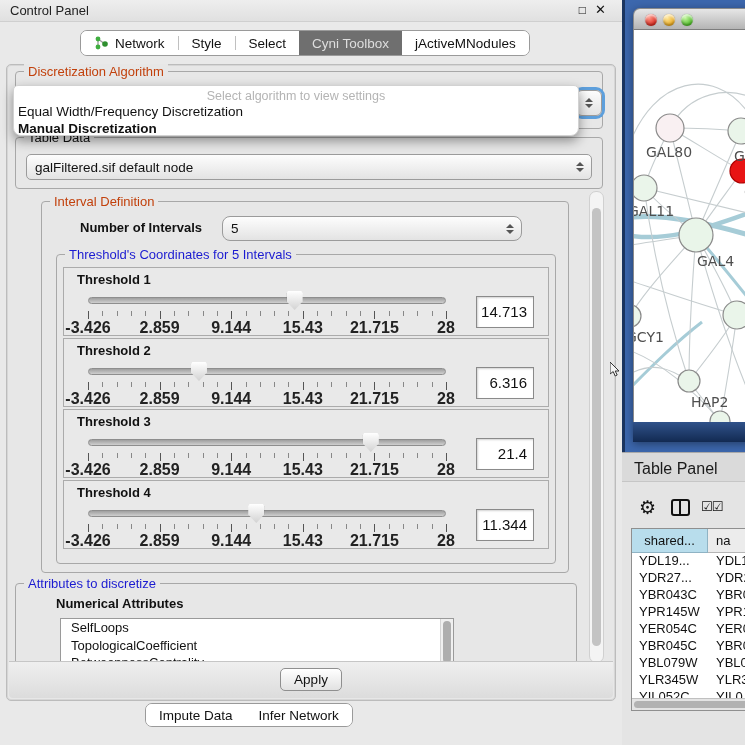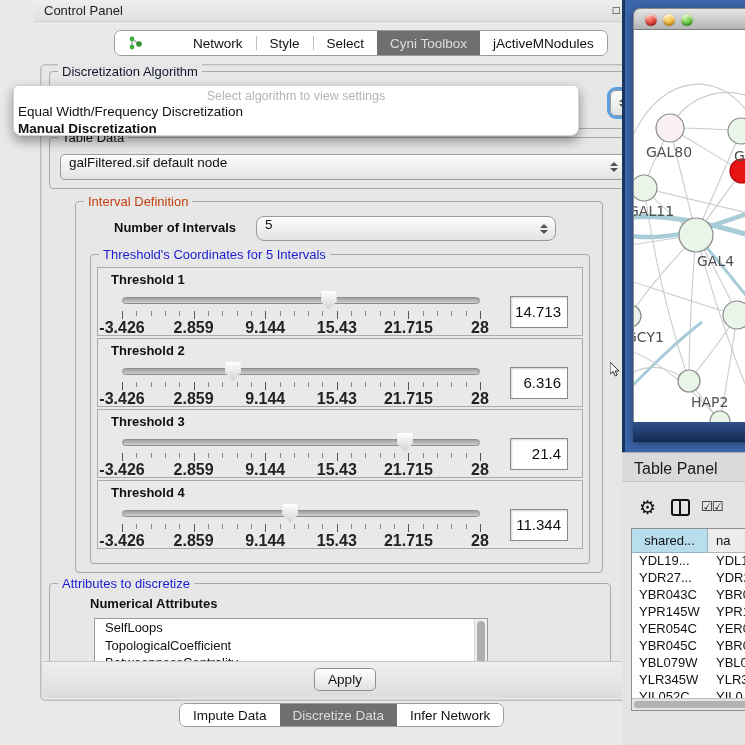--- a/index.html
+++ b/index.html
@@ -1,59 +1,59 @@
 <!DOCTYPE html>
 <html><head>
 <meta charset="utf-8">
 <style>
   * { margin:0; padding:0; box-sizing:border-box; }
   html,body { width:745px; height:745px; overflow:hidden;
     font-family:"Liberation Sans","DejaVu Sans",sans-serif; background:#e9e9e9; }
   .root { position:relative; width:745px; height:745px; }
 
   
-  .control-panel { position:absolute; left:0; top:0; width:622px; height:745px; background:#e9e9e9;margin-left:34px; }
+  .control-panel { position:absolute; left:0; top:0; width:622px; height:745px; background:#e9e9e9; }
   .cp-titlebar { position:absolute; left:0; top:0; width:100%; height:22px;
     background:linear-gradient(#eeeeee,#e0e0e0); border-bottom:1px solid #cfcfcf;
     font-size:13px; color:#222; }
   .cp-title { position:absolute; left:10px; top:3px; }
   .cp-btn { position:absolute; top:2px; font-size:13px; color:#111; cursor:default; }
   .cp-btn.float { right:36px; font-size:12px; top:3px; }
   .cp-btn.close { right:16px; font-weight:bold; }
 
   
   .tabbar { position:absolute; display:inline-flex; align-items:stretch; height:26px;
     background:#fff; border:1px solid #9a9a9a; border-radius:7px; overflow:hidden; }
   .top-tabs { left:80px; top:30px; }
   .bottom-tabs { left:145px; top:703px; height:24px; }
   .tab { display:flex; align-items:center; padding:0 13px; font-size:13.5px; color:#111;
-    background:#fff; white-space:nowrap;gap:44px; }
+    background:#fff; white-space:nowrap; }
   .tab.active { background:#6f6f6f; color:#dedede; }
   .tab-sep { width:1px; background:#c0c0c0; margin:5px 0; }
   .net-icon { width:15px; height:14px; margin-right:6px; }
 
   
   .cp-body { position:absolute; left:6px; top:64px; width:610px; height:637px;
     background:#e7e7e7; border:1px solid #bcbcbc; border-radius:5px;
     box-shadow:inset 0 0 0 1px #d6d6d6; }
 
   .group { position:absolute; border:1px solid #a8a8a8; border-radius:4px; }
   .group-title { position:absolute; top:-8px; left:8px; background:#e7e7e7; padding:0 4px;
     font-size:13px; }
   .group-title.green { color:#c2410c; }
   .group-title.blue  { color:#1b1bd1; }
   .group-title.black { color:#111; }
-  .group-title.dim   { color:#0f172a; }
+  .group-title.dim   { color:#c2410c; }
 
   .algo-group  { left:8px; top:6px;  width:588px; height:58px; }
   .table-group { left:8px; top:72px; width:588px; height:52px; }
 
   .combo { position:absolute; background:linear-gradient(#fdfdfd,#e3e3e3);
     border:1px solid #9b9b9b; border-radius:6px; font-size:13.5px; color:#111;
-    display:flex; padding:0 8px; }
+    display:flex; align-items:center; padding:0 8px; }
   .combo-arrows { position:absolute; right:7px; top:50%; transform:translateY(-50%);
     display:flex; flex-direction:column; gap:2px; }
   .combo-arrows i { display:block; width:0; height:0; border-left:4px solid transparent;
     border-right:4px solid transparent; }
   .combo-arrows .up { border-bottom:4px solid #555; }
   .combo-arrows .dn { border-top:4px solid #555; }
   .table-data-combo { left:10px; top:16px; width:566px; height:26px; border-radius:5px; }
   .algo-combo-frag { position:absolute; left:560px; top:18px; width:26px; height:26px;
     background:linear-gradient(#fdfdfd,#e3e3e3); border:1px solid #9b9b9b; border-radius:6px;
     box-shadow:0 0 0 3px #5d9fdc; }
@@ -395,23 +395,20 @@
         </div>
 
       <div class="apply-row">
         <button class="apply-btn">Apply</button>
       </div>
     </div>
 
     <div class="tabbar bottom-tabs">
       <div class="tab">
           <span>Impute Data</span>
-        </div>
-      <div class="tab active">
-          <span>Discretize Data</span>
         </div>
       <div class="tab">
           <span>Infer Network</span>
         </div>
     </div>
   </div>
 
   <div class="algo-popup">
     <div class="popup-prompt">Select algorithm to view settings</div>
     <div class="popup-item">Equal Width/Frequency Discretization</div>

